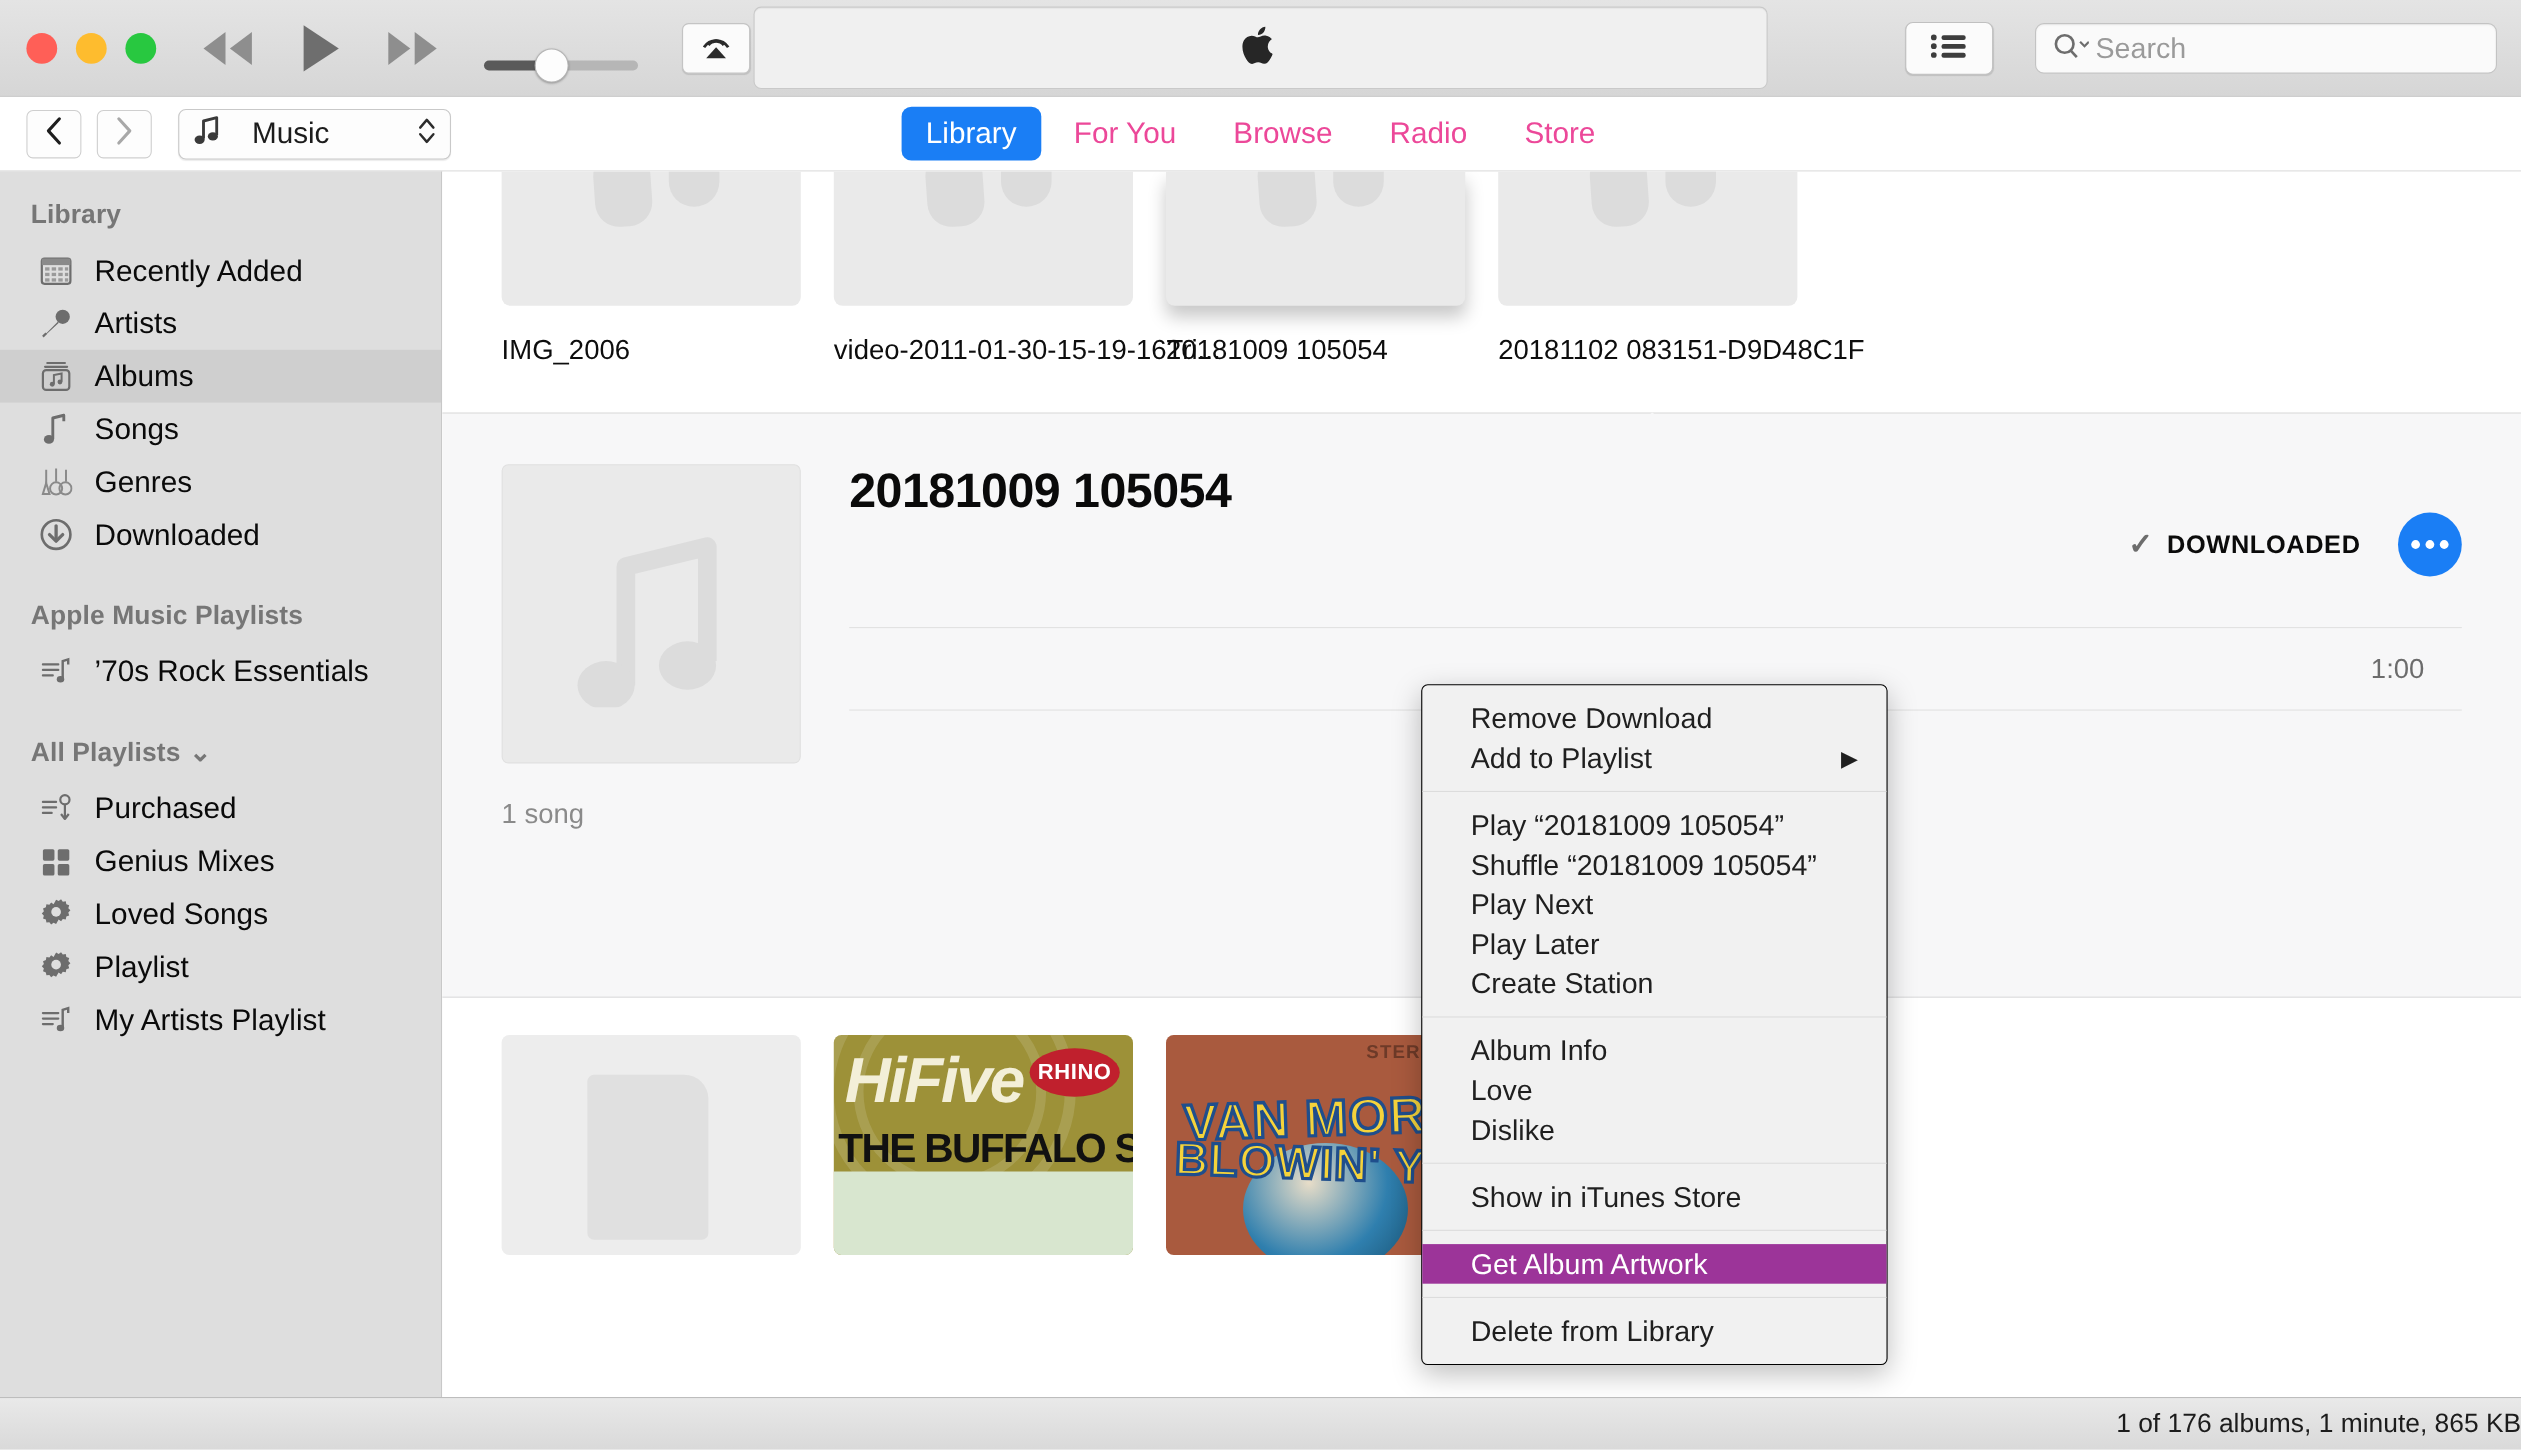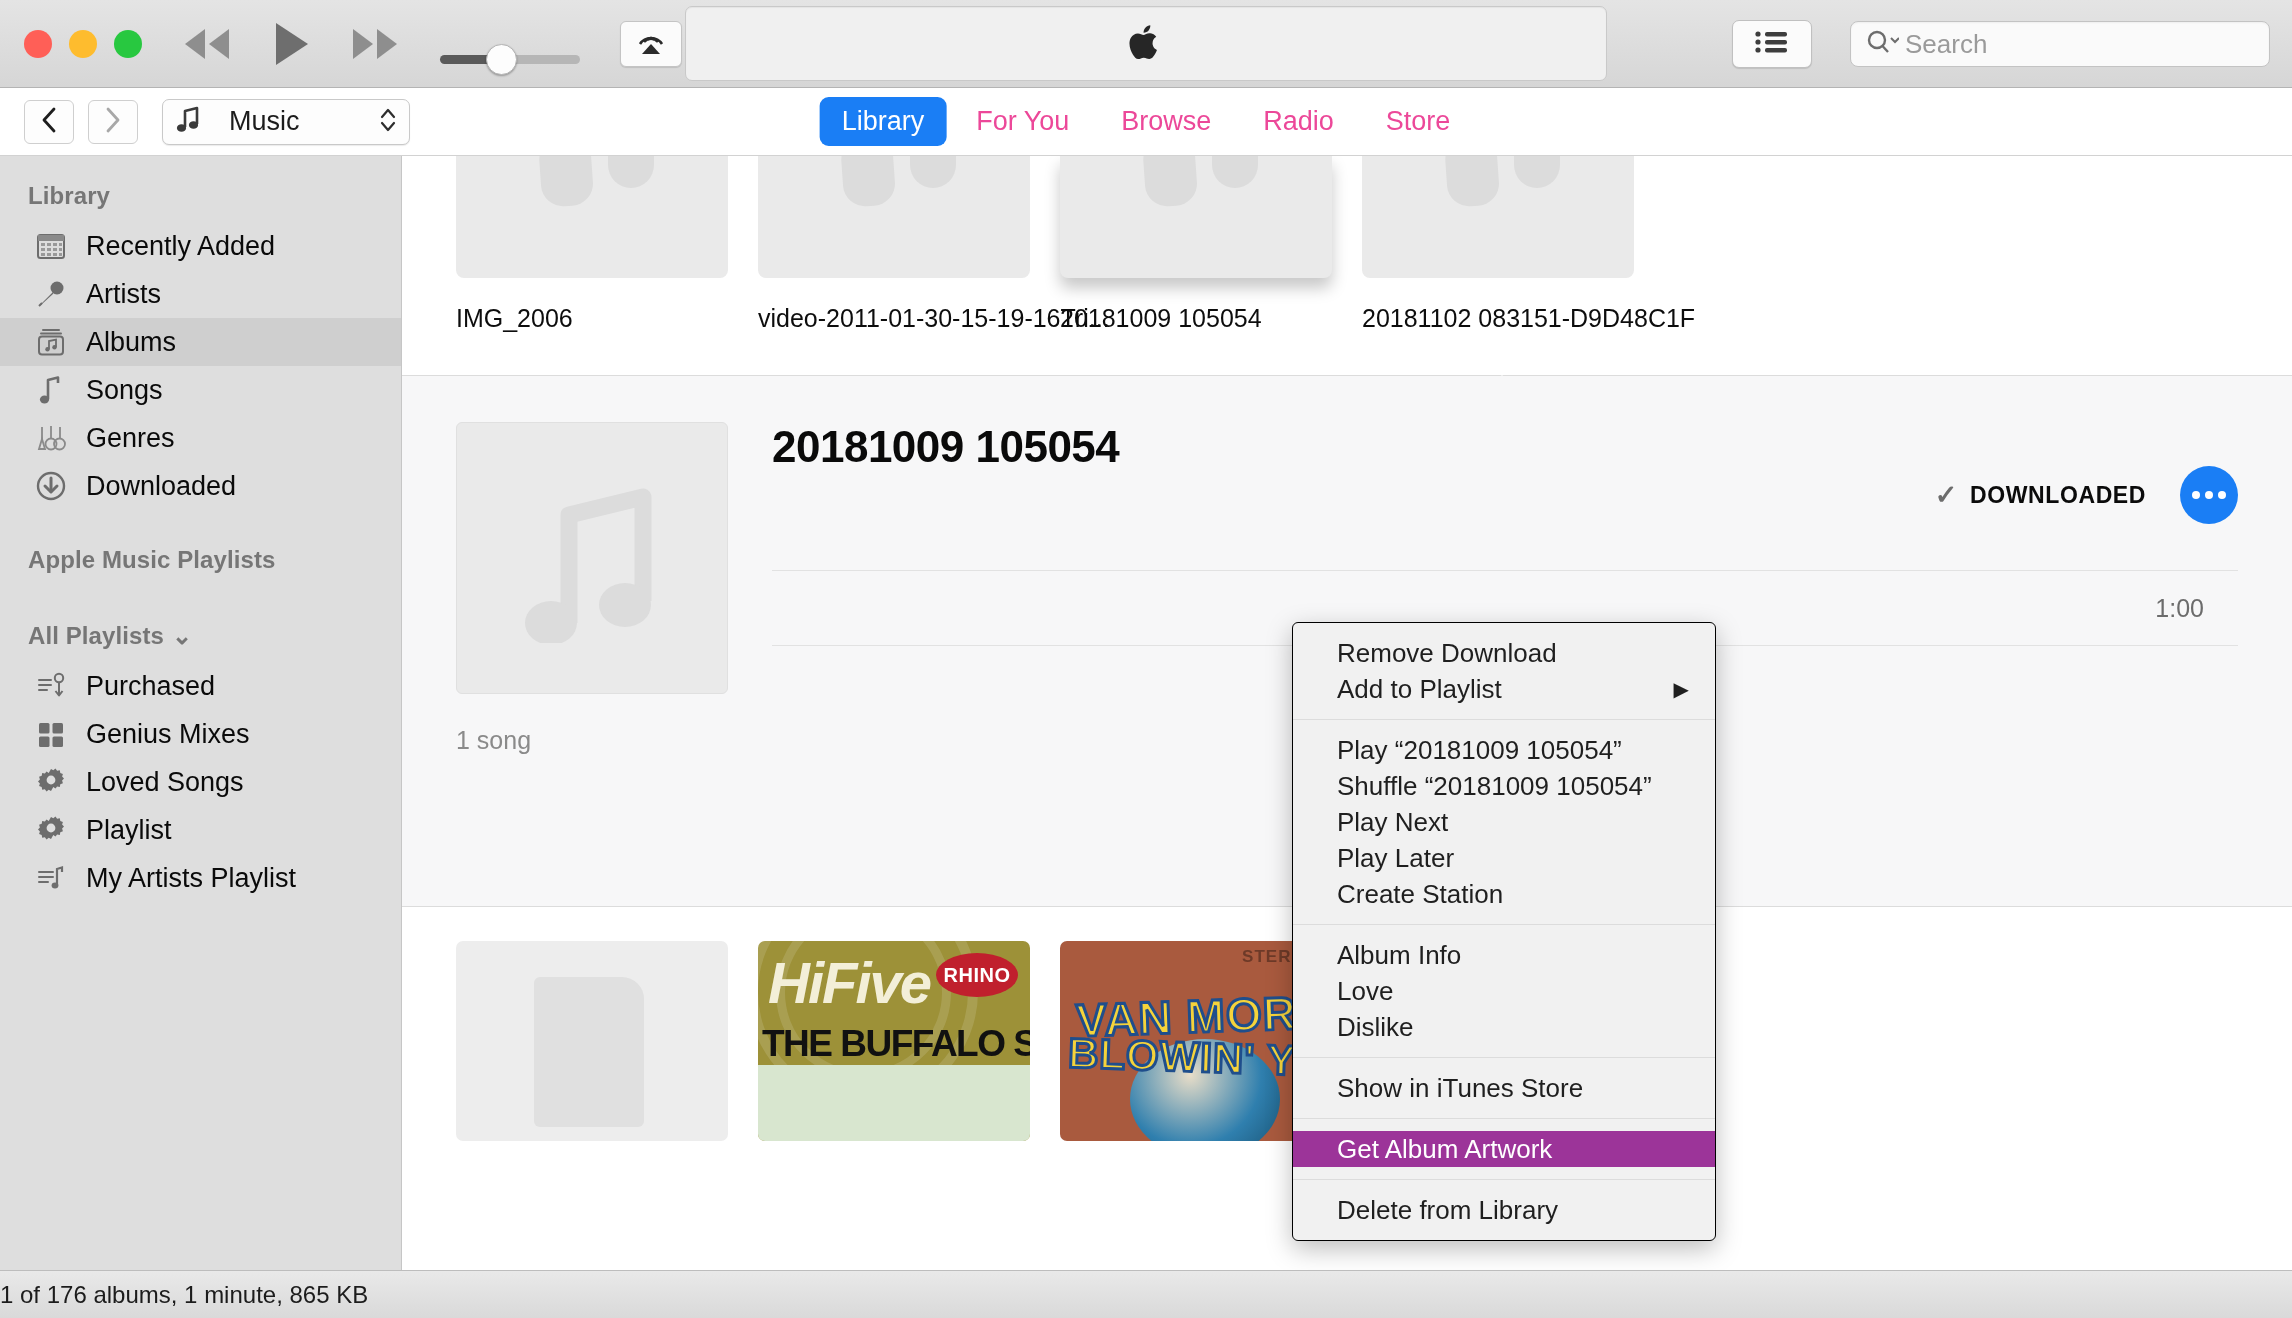--- a/index.html
+++ b/index.html
@@ -226,21 +226,21 @@
   }
   .ctx-item.highlight { background: #9c3499; color: #ffffff; }
   .ctx-sep { height: 1px; background: #dcdcdc; margin: 12px 0; }
   .ctx-arrow { position:absolute; right: 26px; font-size: 20px; color: #1f1f1f; }
 
   
   .statusbar {
     height: 48px; flex: 0 0 48px;
     background: linear-gradient(to bottom, #e9e9e9 0%, #d9d9d9 100%);
     border-top: 1px solid #bdbdbd;
-    display:flex; align-items:center; justify-content:flex-start;
+    display:flex; align-items:center; justify-content:flex-end;
     font-size: 24px; color: #1c1c1c;
   }
 </style>
 </head>
 <body>
 
 <div id="app">
 
   <div class="titlebar">
     <div class="traffic">
@@ -449,20 +449,34 @@
             <circle cx="16" cy="16" r="13" stroke="#6d6d6d" stroke-width="2.4" fill="none"></circle>
             <path d="M16 8 V21" stroke="#6d6d6d" stroke-width="3" stroke-linecap="round"></path>
             <path d="M10 16 L16 22 L22 16" stroke="#6d6d6d" stroke-width="3" fill="none" stroke-linecap="round" stroke-linejoin="round"></path>
           </svg>
         </span>
         <span>Downloaded</span>
       </div>
 
       <div class="side-header spaced">Apple Music Playlists</div>
 
+      <div class="side-item">
+        <span class="side-icon">
+          <svg width="30" height="30" viewBox="0 0 30 30">
+            <g stroke="#6d6d6d" stroke-width="2" stroke-linecap="round">
+              <line x1="3" y1="9" x2="17" y2="9"></line>
+                <line x1="3" y1="14" x2="17" y2="14"></line>
+                <line x1="3" y1="19" x2="12" y2="19"></line>
+            </g>
+            <path d="M21 22 V6 L26 4.5 V9" stroke="#6d6d6d" stroke-width="2.2" fill="none"></path>
+            <ellipse cx="19" cy="22.5" rx="3.4" ry="3" fill="#6d6d6d"></ellipse>
+          </svg>
+        </span>
+        <span>’70s Rock Essentials</span>
+      </div>
 
       <div class="side-header spaced">
         <span>All Playlists</span><span class="disclose">⌄</span>
       </div>
 
       <div class="side-item">
         <span class="side-icon">
           <svg width="30" height="30" viewBox="0 0 30 30">
             <g stroke="#6d6d6d" stroke-width="2" stroke-linecap="round">
               <line x1="3" y1="9" x2="15" y2="9"></line>

